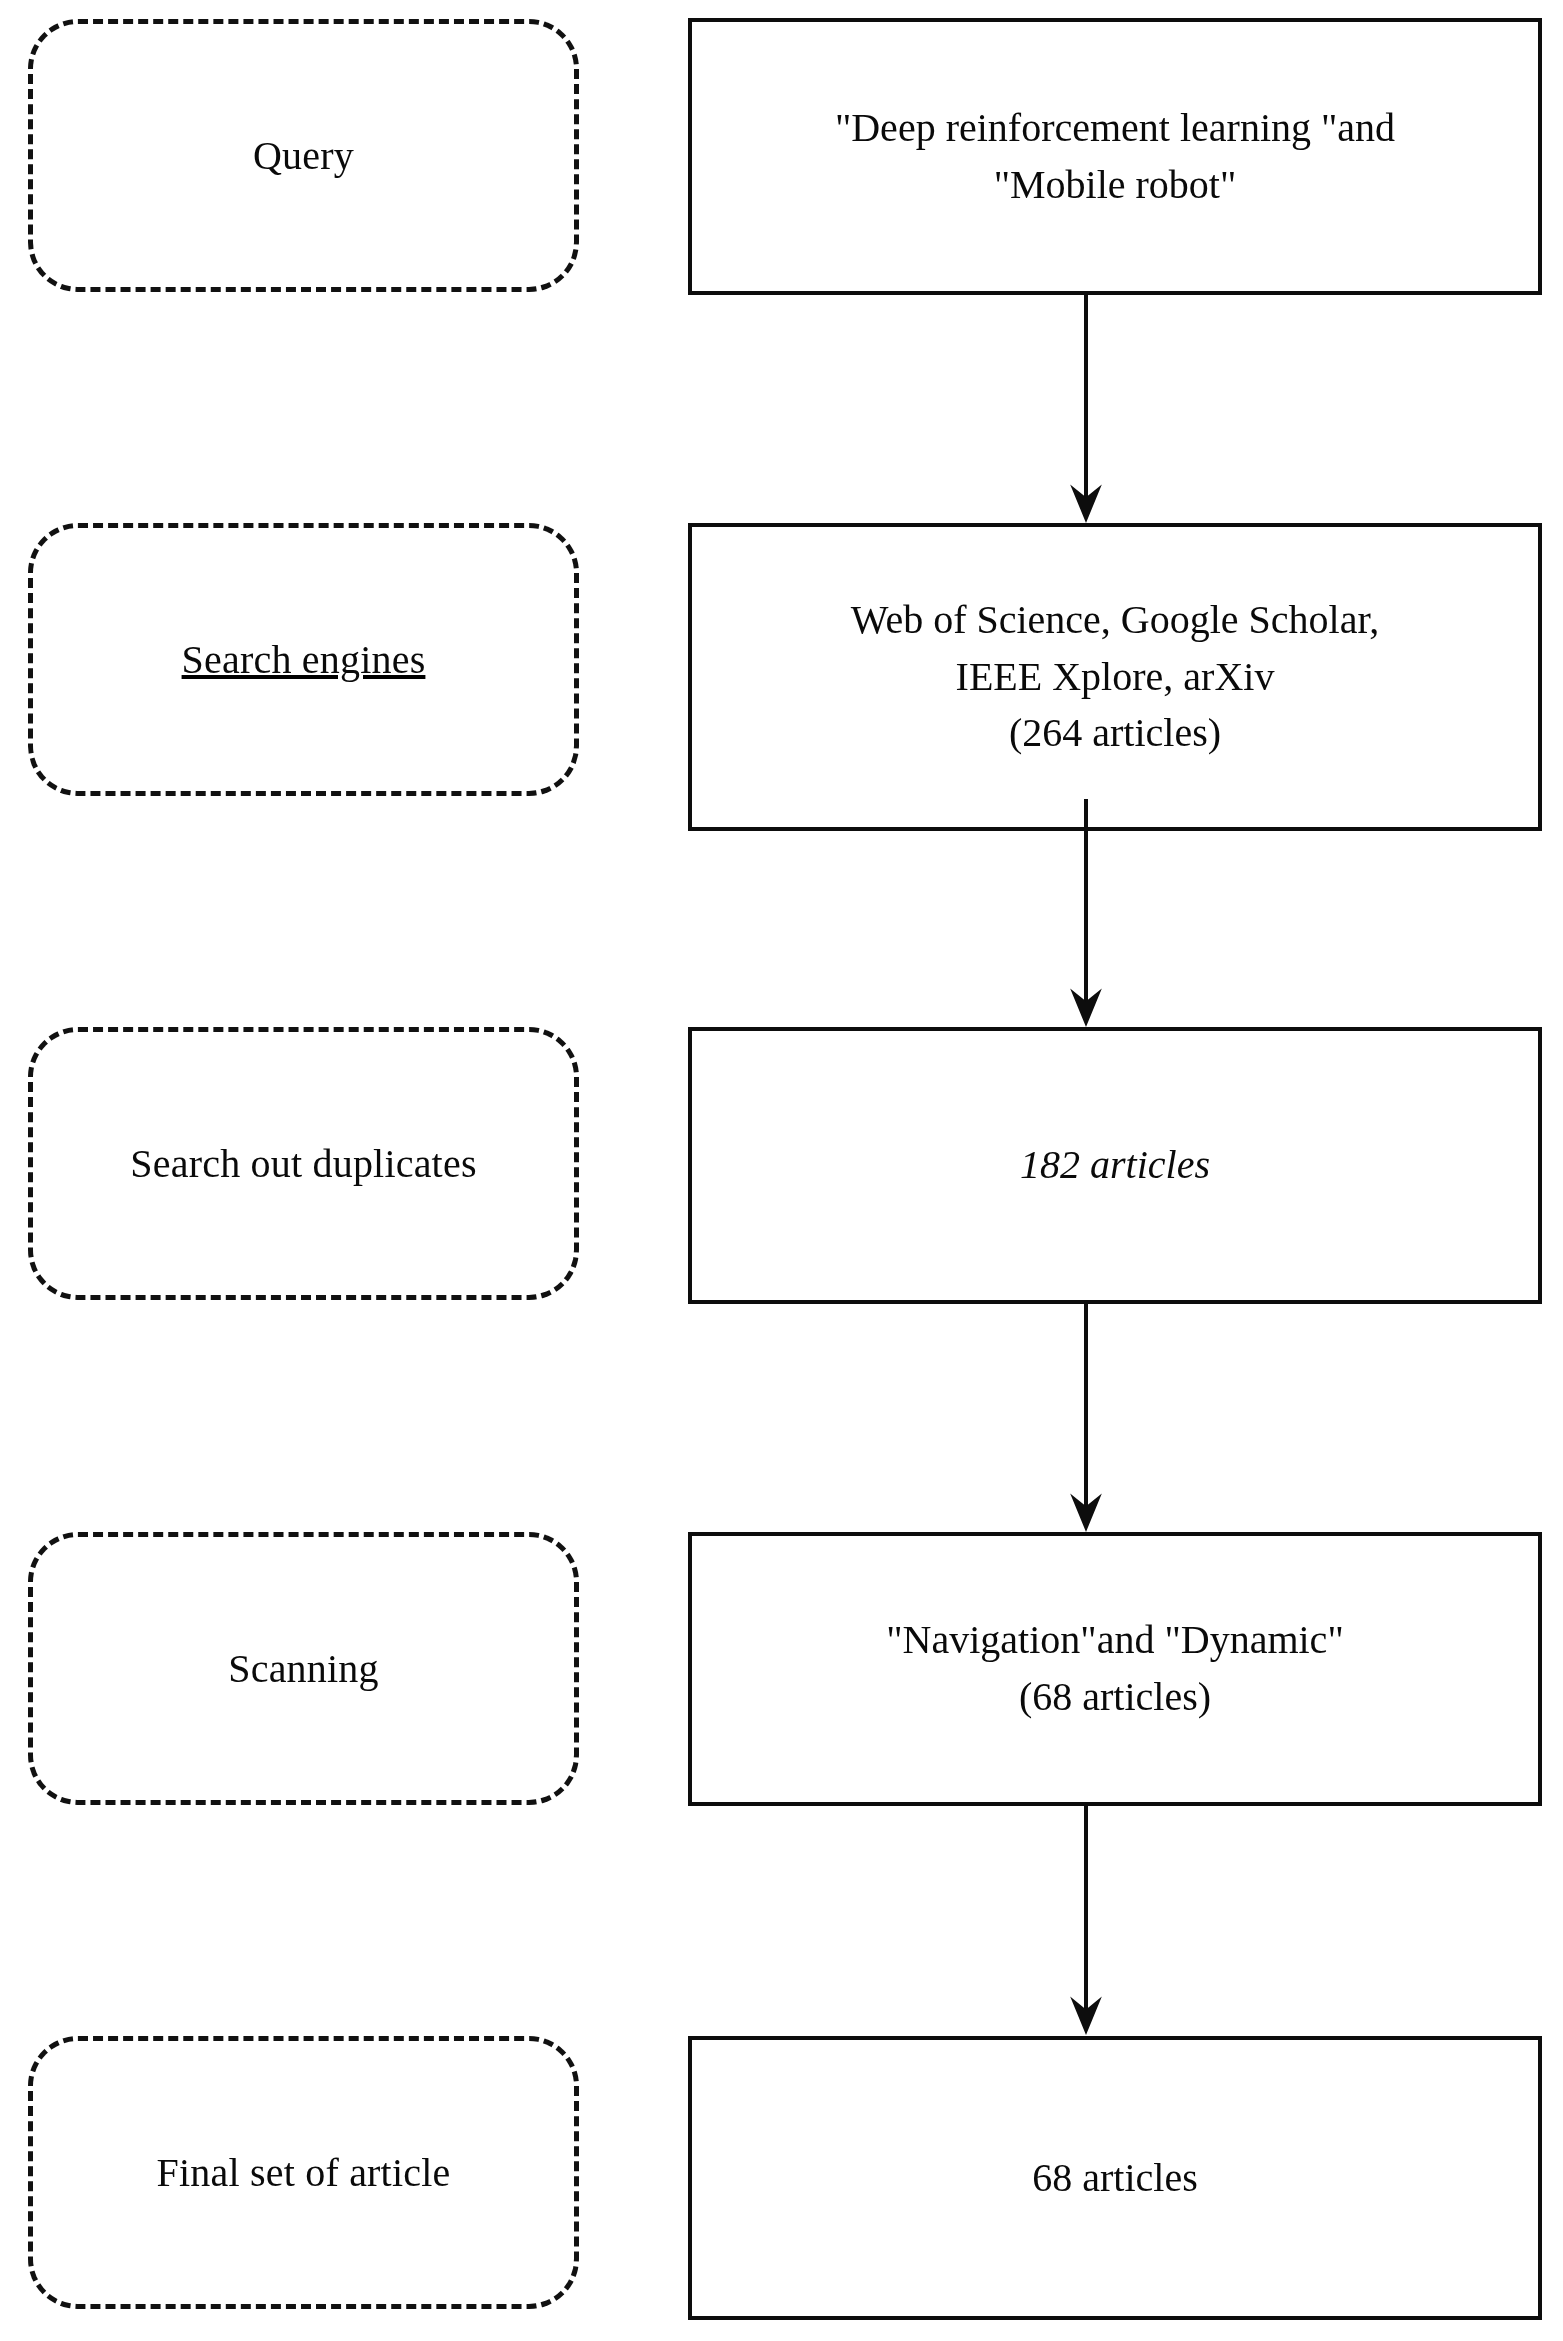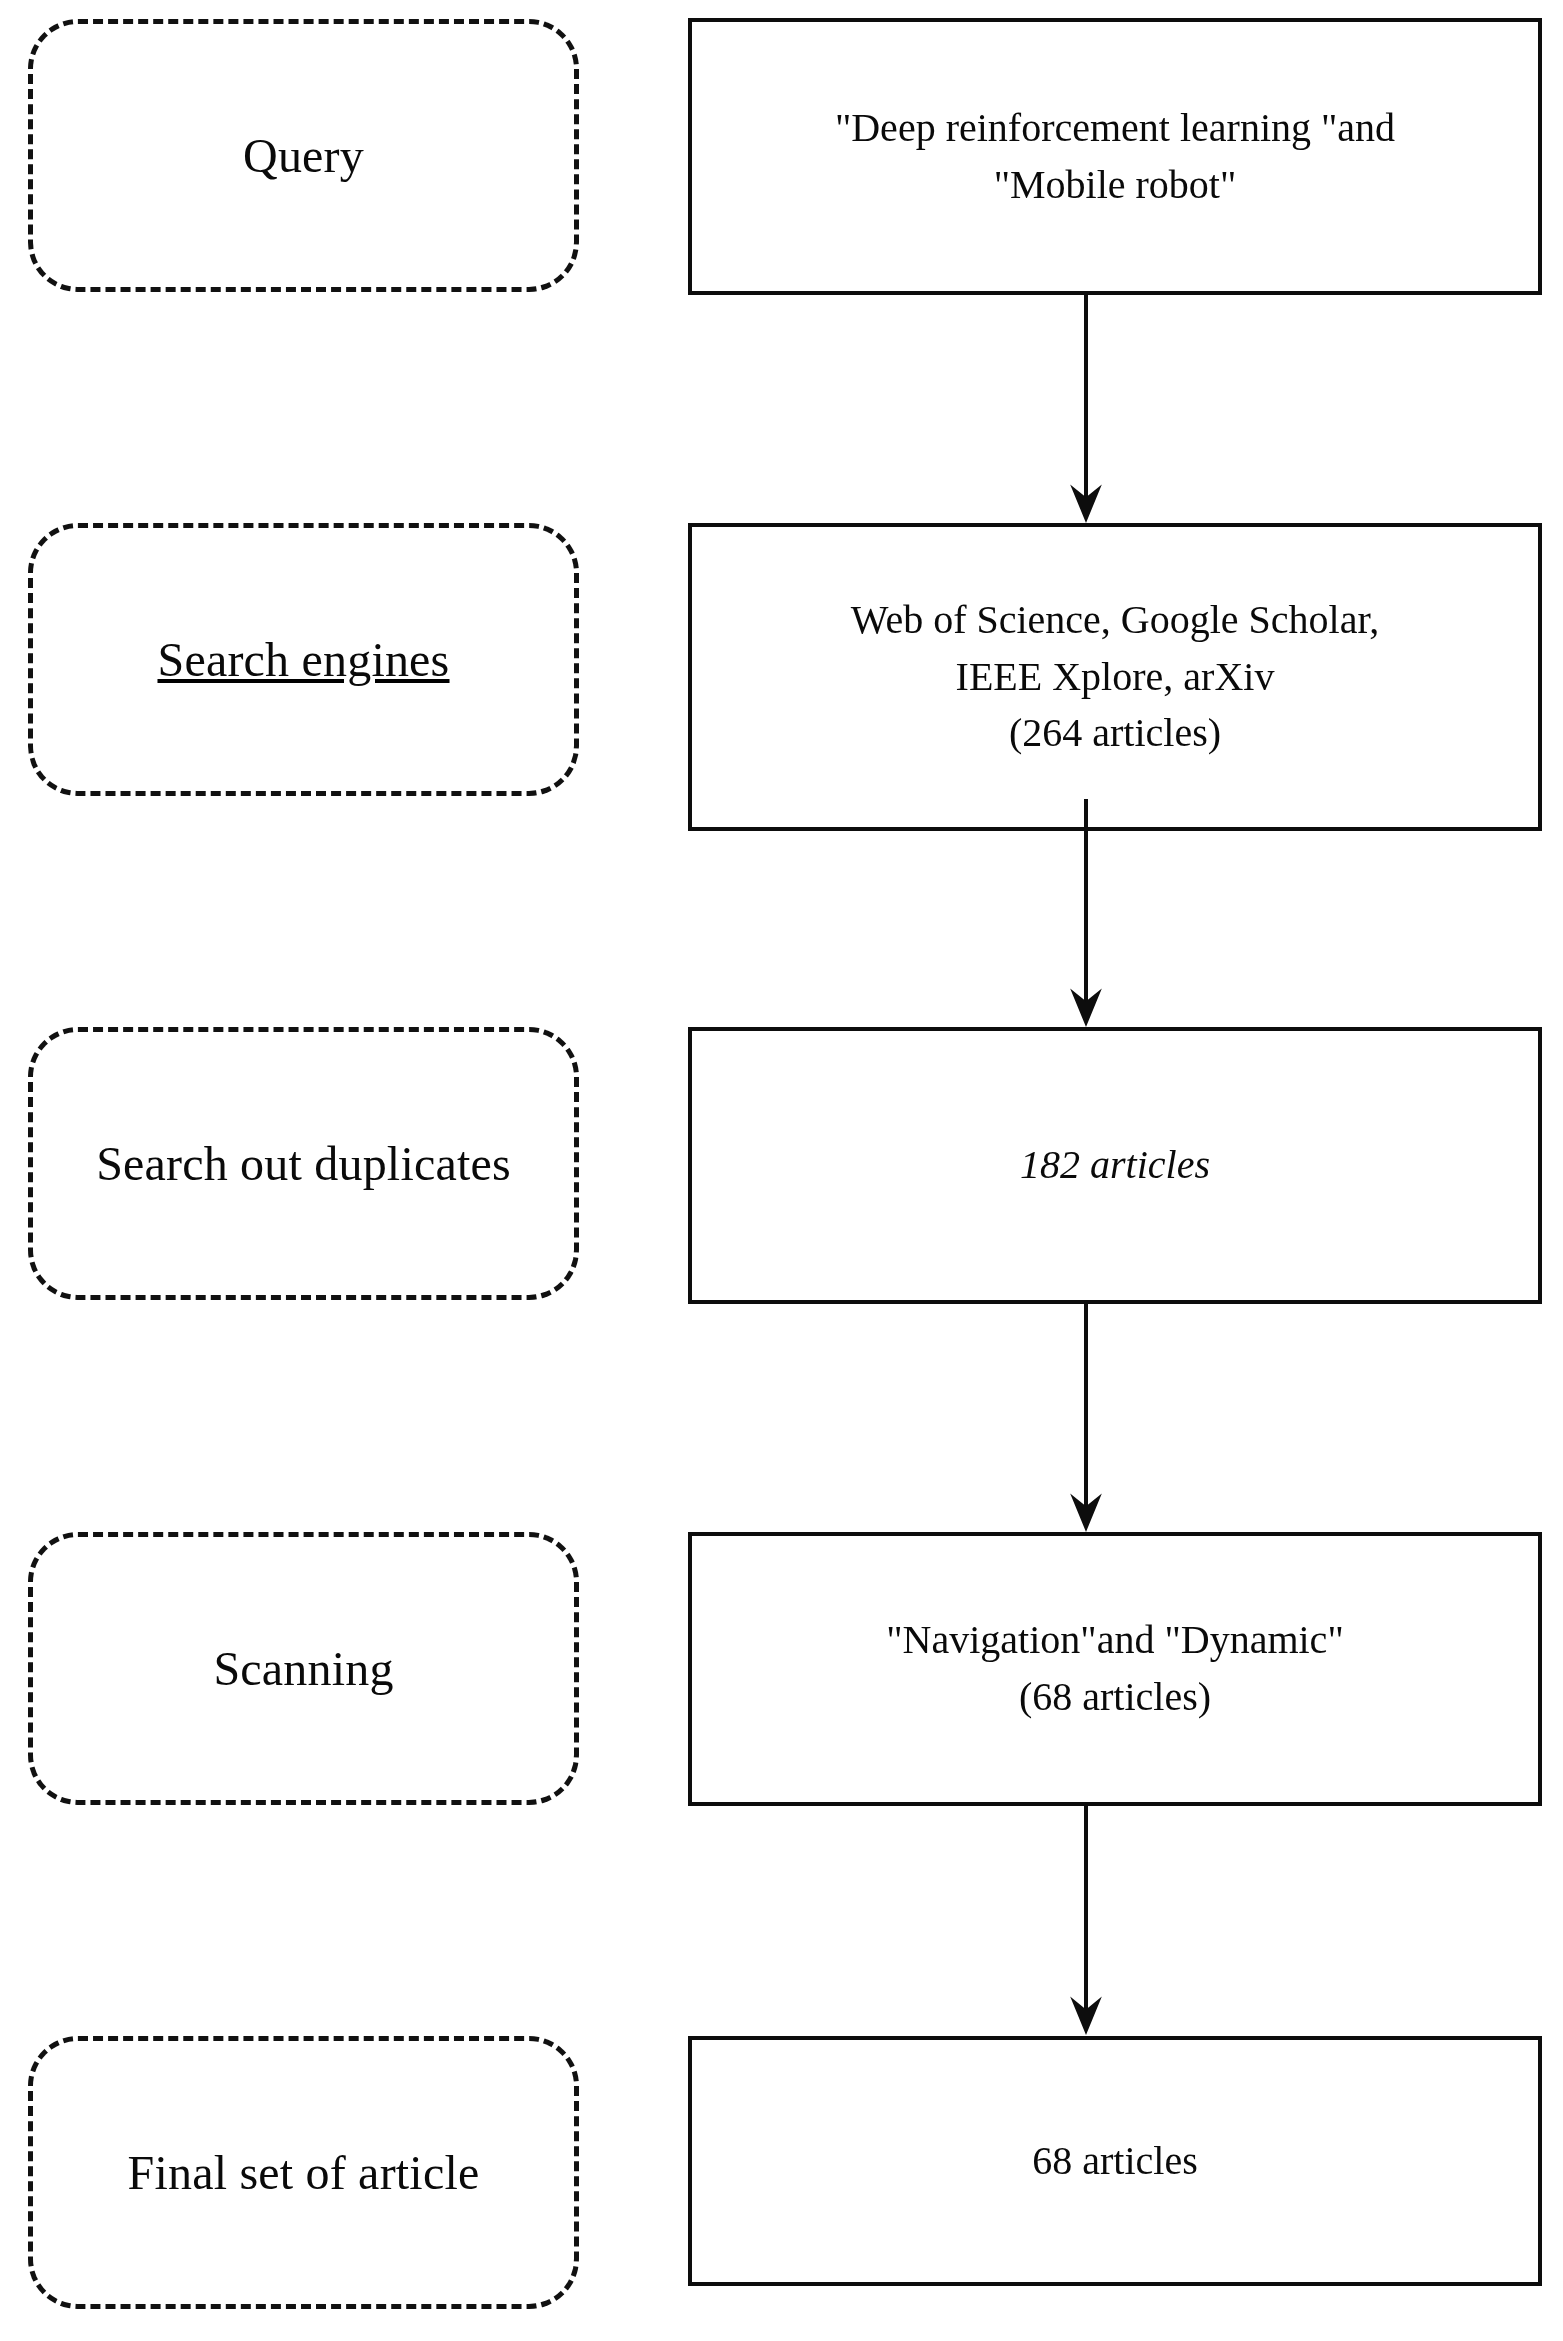--- a/index.html
+++ b/index.html
@@ -27,21 +27,21 @@
     border: 5.6px dashed #111111;
     border-radius: 50px;
     background: #ffffff;
     display: flex;
     align-items: center;
     justify-content: center;
     text-align: center;
     padding: 0 14.4px;
   }
   .stage-label .txt {
-    font-size: 48px;
+    font-size: 40px;
     line-height: 1.25;
     letter-spacing: 0.2px;
     color: #0a0a0a;
   }
 
   
   .stage-box {
     position: absolute;
     left: 688px;
     width: 854px;
@@ -73,21 +73,21 @@
     width: 38px;
     height: 100%;
     overflow: visible;
   }
 
   
   .r1 { top: 18.4px;   height: 277px; }
   .r2 { top: 523px;  height: 308px; }
   .r3 { top: 1027px; height: 277px; font-style: italic; }
   .r4 { top: 1532px; height: 274px; }
-  .r5 { top: 2036px; height: 250px; }
+  .r5 { top: 2036px; height: 284px; }
 
   .lbl1 { top: 19px;   height: 273px; }
   .lbl2 { top: 523px;  height: 273px; text-decoration: underline; }
   .lbl3 { top: 1027px; height: 273px; }
   .lbl4 { top: 1532px; height: 273px; align-items: center; }
   .lbl5 { top: 2036px; height: 273px; }
 
   .c1 { top: 295px;  height: 228px; }
   .c2 { top: 799px;  height: 228px; }
   .c3 { top: 1303px; height: 229px; }

